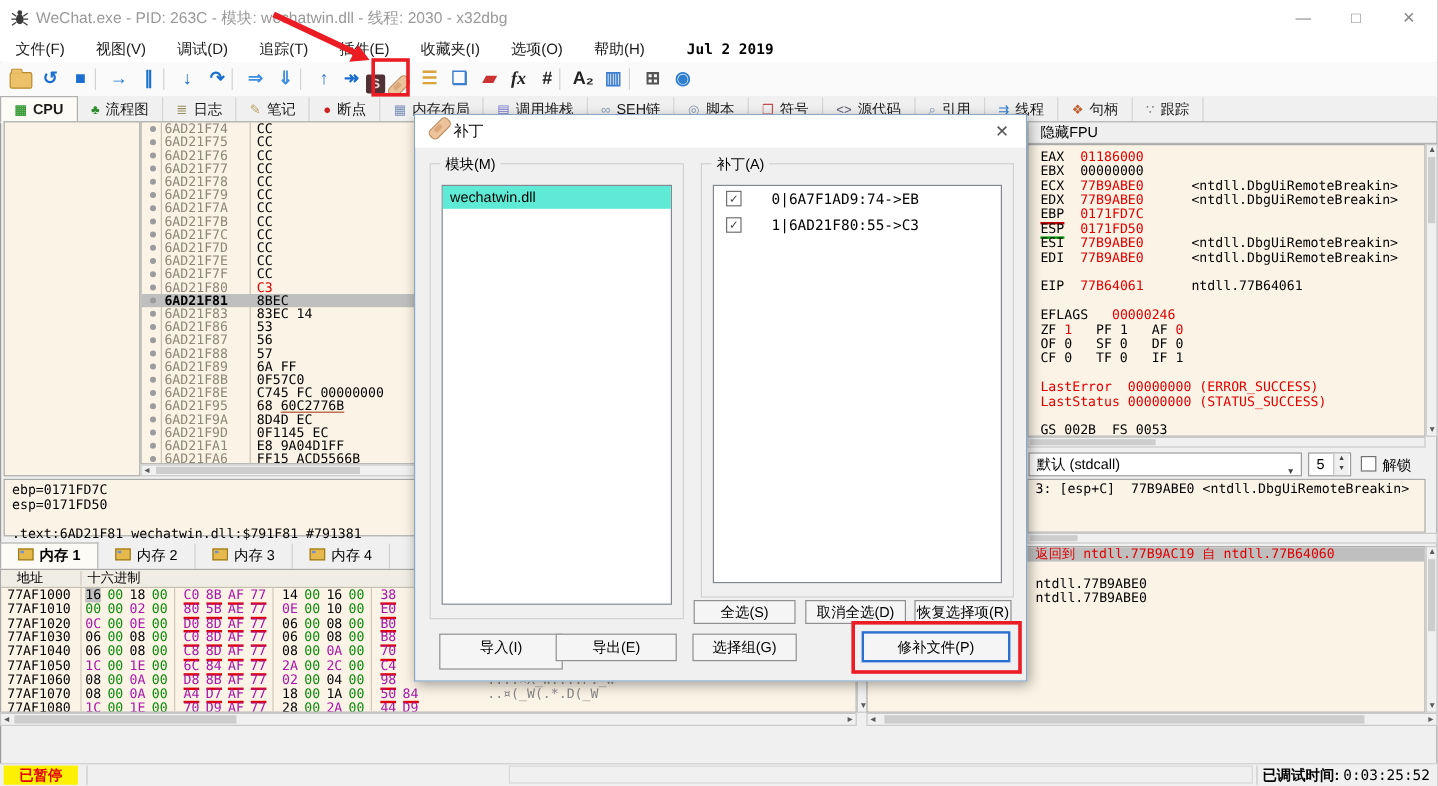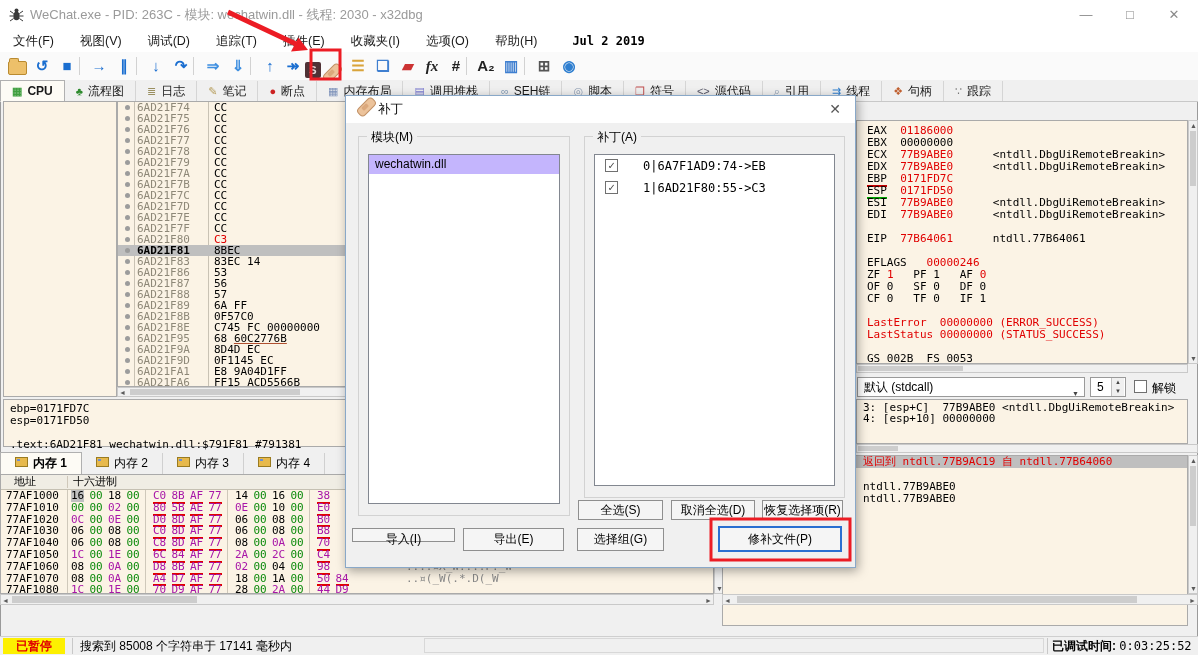--- a/index.html
+++ b/index.html
@@ -78,21 +78,21 @@
   
   .ccombo{left:857px;top:377px;width:228px;height:20px;background:#fff;border:1px solid #9a9a9a;box-sizing:border-box;font-size:12px;line-height:18px;padding-left:6px}
   .ccombo .arrow{position:absolute;right:5px;top:7px;font-size:7px;color:#444}
   .spin{left:1090px;top:377px;width:36px;height:20px;background:#fff;border:1px solid #9a9a9a;box-sizing:border-box;font-size:12px;line-height:18px;padding-left:6px}
   .spin .ud{position:absolute;right:1px;top:0;width:12px;height:18px;background:#f0f0f0;border-left:1px solid #c0c0c0;font-size:6px;color:#444;text-align:center;line-height:9px}
   .chk{position:absolute;width:13px;height:13px;background:#fff;border:1px solid #707070;box-sizing:border-box}
   .chklbl{position:absolute;font-size:12px}
   
   #argspane{left:856px;top:399px;width:332px;height:45px}
   #argslines{position:absolute;left:6px;top:2px;white-space:pre;line-height:11.2px}
-  #stackpane{left:722px;top:455px;width:466px;height:171px;overflow:hidden}
+  #stackpane{left:722px;top:455px;width:466px;height:139px;overflow:hidden}
   .srow{position:relative;height:12.4px;line-height:12.4px;white-space:nowrap}
   .srow.sel{background:#bfbfbf}
   .saddr{position:absolute;left:8px;color:#8e8878}
   .sval{position:absolute;left:80px;color:#000}
   .scmt{position:absolute;left:140px}
   .scmt.red{color:#e00000}.scmt.violet{color:#9d94e8}.scmt.k{color:#000}
   
   .cmdbar{left:0;top:610px;width:1198px;height:26px;background:#f0f0f0;border-top:1px solid #d0d0d0}
   .cmdlbl{position:absolute;left:6px;top:0;line-height:26px;font-size:12px}
   .cmdinput{position:absolute;left:46px;top:3px;width:1062px;height:18px;background:#fff;border:1px solid #8f8f8f;font-size:12px;font-family:"DejaVu Sans Mono",monospace;padding:0 3px;box-sizing:content-box}
@@ -108,21 +108,21 @@
   .sttimev{font-family:"DejaVu Sans Mono",monospace;font-weight:normal}
   
   #dialog{left:345px;top:95px;width:509px;height:471px;background:#f0f0f0;border:1px solid #89a8c8;box-shadow:2px 3px 10px rgba(0,0,0,.35);z-index:40}
   .dlg-title{position:absolute;left:0;top:0;right:0;height:27px;background:#fff}
   .dlg-title .txt{position:absolute;left:32px;top:0;line-height:27px;font-size:12.5px}
   .dlg-close{position:absolute;right:10px;top:0;width:20px;height:27px;color:#555;font-size:14px;text-align:center;line-height:27px}
   .grp{position:absolute;border:1px solid #d2d2d2}
   .grp .lbl{position:absolute;left:8px;top:-8px;background:#f0f0f0;padding:0 4px;font-size:12px}
   .dlist{position:absolute;background:#fff;border:1px solid #828790}
   .ditem{height:19px;line-height:19px;font-size:12px;padding-left:6px}
-  .ditem.sel{background:#c4b5fd}
+  .ditem.sel{background:#5eead4}
   .pitem{position:relative;height:22px;line-height:22px;font-size:12px;font-family:"DejaVu Sans Mono",monospace}
   .pchk{position:absolute;left:10px;top:4px;width:13px;height:13px;background:#fff;border:1px solid #707070;box-sizing:border-box;font-size:11px;line-height:11px;text-align:center;color:#454545}
   .ptxt{position:absolute;left:48px}
   .dbtn{position:absolute;background:#f5f5f5;border:1px solid #8f8f8f;box-sizing:border-box;font-size:12px;text-align:center}
   .dbtn.primary{border:2px solid #2a6fd1}
   
   #ann{position:absolute;left:0;top:0;z-index:50;pointer-events:none}
 </style>
 </head>
 <body>
@@ -356,20 +356,21 @@
     <span class="ar" style="left:0;top:0">▲</span>
       <span class="ar" style="left:0;bottom:0">▼</span>
     <span class="thumb" style="left:1px;top:10px;width:6px;height:30px"></span>
   </div>
   <div class="sb abs" style="left:0;top:594px;width:714px;height:11px">
     <span class="ar" style="left:0;top:1px">◄</span>
       <span class="ar" style="right:0;top:1px">►</span>
     <span class="thumb" style="left:11px;top:1px;width:185px;height:7px"></span>
   </div>
 
+  <div class="abs" id="fpubar">隐藏FPU</div>
   <div class="pane mono" id="regpane">
     <div id="reglines"><div><span class="c-k">EAX  </span><span class="c-r">01186000</span></div><div><span class="c-k">EBX  </span><span class="c-k">00000000</span></div><div><span class="c-k">ECX  </span><span class="c-r">77B9ABE0</span><span class="c-k">      &lt;ntdll.DbgUiRemoteBreakin&gt;</span></div><div><span class="c-k">EDX  </span><span class="c-r">77B9ABE0</span><span class="c-k">      &lt;ntdll.DbgUiRemoteBreakin&gt;</span></div><div><span class="c-ur">EBP</span><span class="c-k">  </span><span class="c-r">0171FD7C</span></div><div><span class="c-ug">ESP</span><span class="c-k">  </span><span class="c-r">0171FD50</span></div><div><span class="c-k">ESI  </span><span class="c-r">77B9ABE0</span><span class="c-k">      &lt;ntdll.DbgUiRemoteBreakin&gt;</span></div><div><span class="c-k">EDI  </span><span class="c-r">77B9ABE0</span><span class="c-k">      &lt;ntdll.DbgUiRemoteBreakin&gt;</span></div><div>&nbsp;</div><div><span class="c-k">EIP  </span><span class="c-r">77B64061</span><span class="c-k">      ntdll.77B64061</span></div><div>&nbsp;</div><div><span class="c-k">EFLAGS   </span><span class="c-r">00000246</span></div><div><span class="c-k">ZF </span><span class="c-r">1</span><span class="c-k">   PF </span><span class="c-k">1</span><span class="c-k">   AF </span><span class="c-r">0</span></div><div><span class="c-k">OF 0   SF 0   DF 0</span></div><div><span class="c-k">CF 0   TF 0   IF 1</span></div><div>&nbsp;</div><div><span class="c-r">LastError  00000000 (ERROR_SUCCESS)</span></div><div><span class="c-r">LastStatus 00000000 (STATUS_SUCCESS)</span></div><div>&nbsp;</div><div><span class="c-k">GS 002B  FS 0053</span></div></div>
   </div>
   <div class="sb abs" style="left:1188px;top:120px;width:10px;height:244px">
     <span class="ar" style="left:0;top:0">▲</span>
       <span class="ar" style="left:0;bottom:0">▼</span>
     <span class="thumb" style="left:1px;top:10px;width:6px;height:55px"></span>
   </div>
   <div class="sb abs" style="left:856px;top:364px;width:332px;height:9px">
     <span class="thumb" style="left:1px;top:1px;width:105px;height:5px"></span>
@@ -380,21 +381,21 @@
     <span class="arrow">▼</span>
   </div>
   <div class="abs spin">
     <span>5</span>
     <span class="ud">▲<br>▼</span>
   </div>
   <span class="chk" style="left:1134px;top:380px"></span>
   <span class="chklbl" style="left:1152px;top:380px">解锁</span>
 
   <div class="pane mono" id="argspane">
-    <div id="argslines"><div>3: [esp+C]  77B9ABE0 &lt;ntdll.DbgUiRemoteBreakin&gt;</div><div>4: [esp+10] 00000000</div></div>
+    <div id="argslines"><div>3: [esp+C]  77B9ABE0 &lt;ntdll.DbgUiRemoteBreakin&gt;</div></div>
   </div>
   <div class="sb abs" style="left:856px;top:444px;width:342px;height:9px">
     <span class="thumb" style="left:1px;top:1px;width:40px;height:5px"></span>
   </div>
 
   <div class="pane mono" id="stackpane">
       <div class="srow sel">
         <span class="saddr"></span>
         <span class="sval"></span>
         <span class="scmt red">返回到 ntdll.77B9AC19 自 ntdll.77B64060</span>
@@ -453,21 +454,20 @@
   <div class="sb abs" style="left:722px;top:594px;width:476px;height:11px">
     <span class="ar" style="left:0;top:1px">◄</span>
       <span class="ar" style="right:0;top:1px">►</span>
     <span class="thumb" style="left:14px;top:1px;width:400px;height:7px"></span>
   </div>
 
 
   <div class="abs statusbar">
     <span class="paused">已暂停</span>
     <span class="stsep" style="left:72px"></span>
-    <span class="stmsg">搜索到 85008 个字符串于 17141 毫秒内</span>
     <span class="stcell" style="left:424px;width:620px"></span>
     <span class="stsep" style="left:1047px"></span>
     <span class="sttime"><span>已调试时间:</span> <span class="sttimev">0:03:25:52</span></span>
   </div>
 
   <div class="abs" id="dialog">
     <div class="dlg-title">
       <span class="ic-bandaid" style="position:absolute;left:10px;top:6px"></span>
       <span class="txt">补丁</span>
       <span class="dlg-close">✕</span>
@@ -487,21 +487,21 @@
           <span class="ptxt">0|6A7F1AD9:74-&gt;EB</span>
         </div>
         <div class="pitem">
           <span class="pchk">✓</span>
           <span class="ptxt">1|6AD21F80:55-&gt;C3</span>
         </div>
       </div>
     <div class="dbtn" style="left:232px;top:404px;width:85px;height:20px;line-height:18px">全选(S)</div>
     <div class="dbtn" style="left:325px;top:404px;width:84px;height:20px;line-height:18px">取消全选(D)</div>
     <div class="dbtn" style="left:416px;top:404px;width:81px;height:20px;line-height:18px">恢复选择项(R)</div>
-    <div class="dbtn" style="left:6px;top:432px;width:103px;height:14px;line-height:21px">导入(I)</div>
+    <div class="dbtn" style="left:20px;top:432px;width:103px;height:30px;line-height:21px">导入(I)</div>
     <div class="dbtn" style="left:117px;top:432px;width:101px;height:23px;line-height:21px">导出(E)</div>
     <div class="dbtn" style="left:231px;top:432px;width:87px;height:23px;line-height:21px">选择组(G)</div>
     <div class="dbtn primary" style="left:372px;top:430px;width:124px;height:26px;line-height:22px">修补文件(P)</div>
   </div>
 
   <svg id="ann" width="1198" height="655">
     <line x1="228" y1="12" x2="296" y2="44" stroke="#ec1c24" stroke-width="5"></line>
     <polygon points="308,50 291,51.5 298.5,37.5" fill="#ec1c24"></polygon>
     <rect x="311" y="50" width="29" height="29" fill="none" stroke="#ec1c24" stroke-width="3"></rect>
     <rect x="711" y="519" width="139" height="41" fill="none" stroke="#ec1c24" stroke-width="3"></rect>

